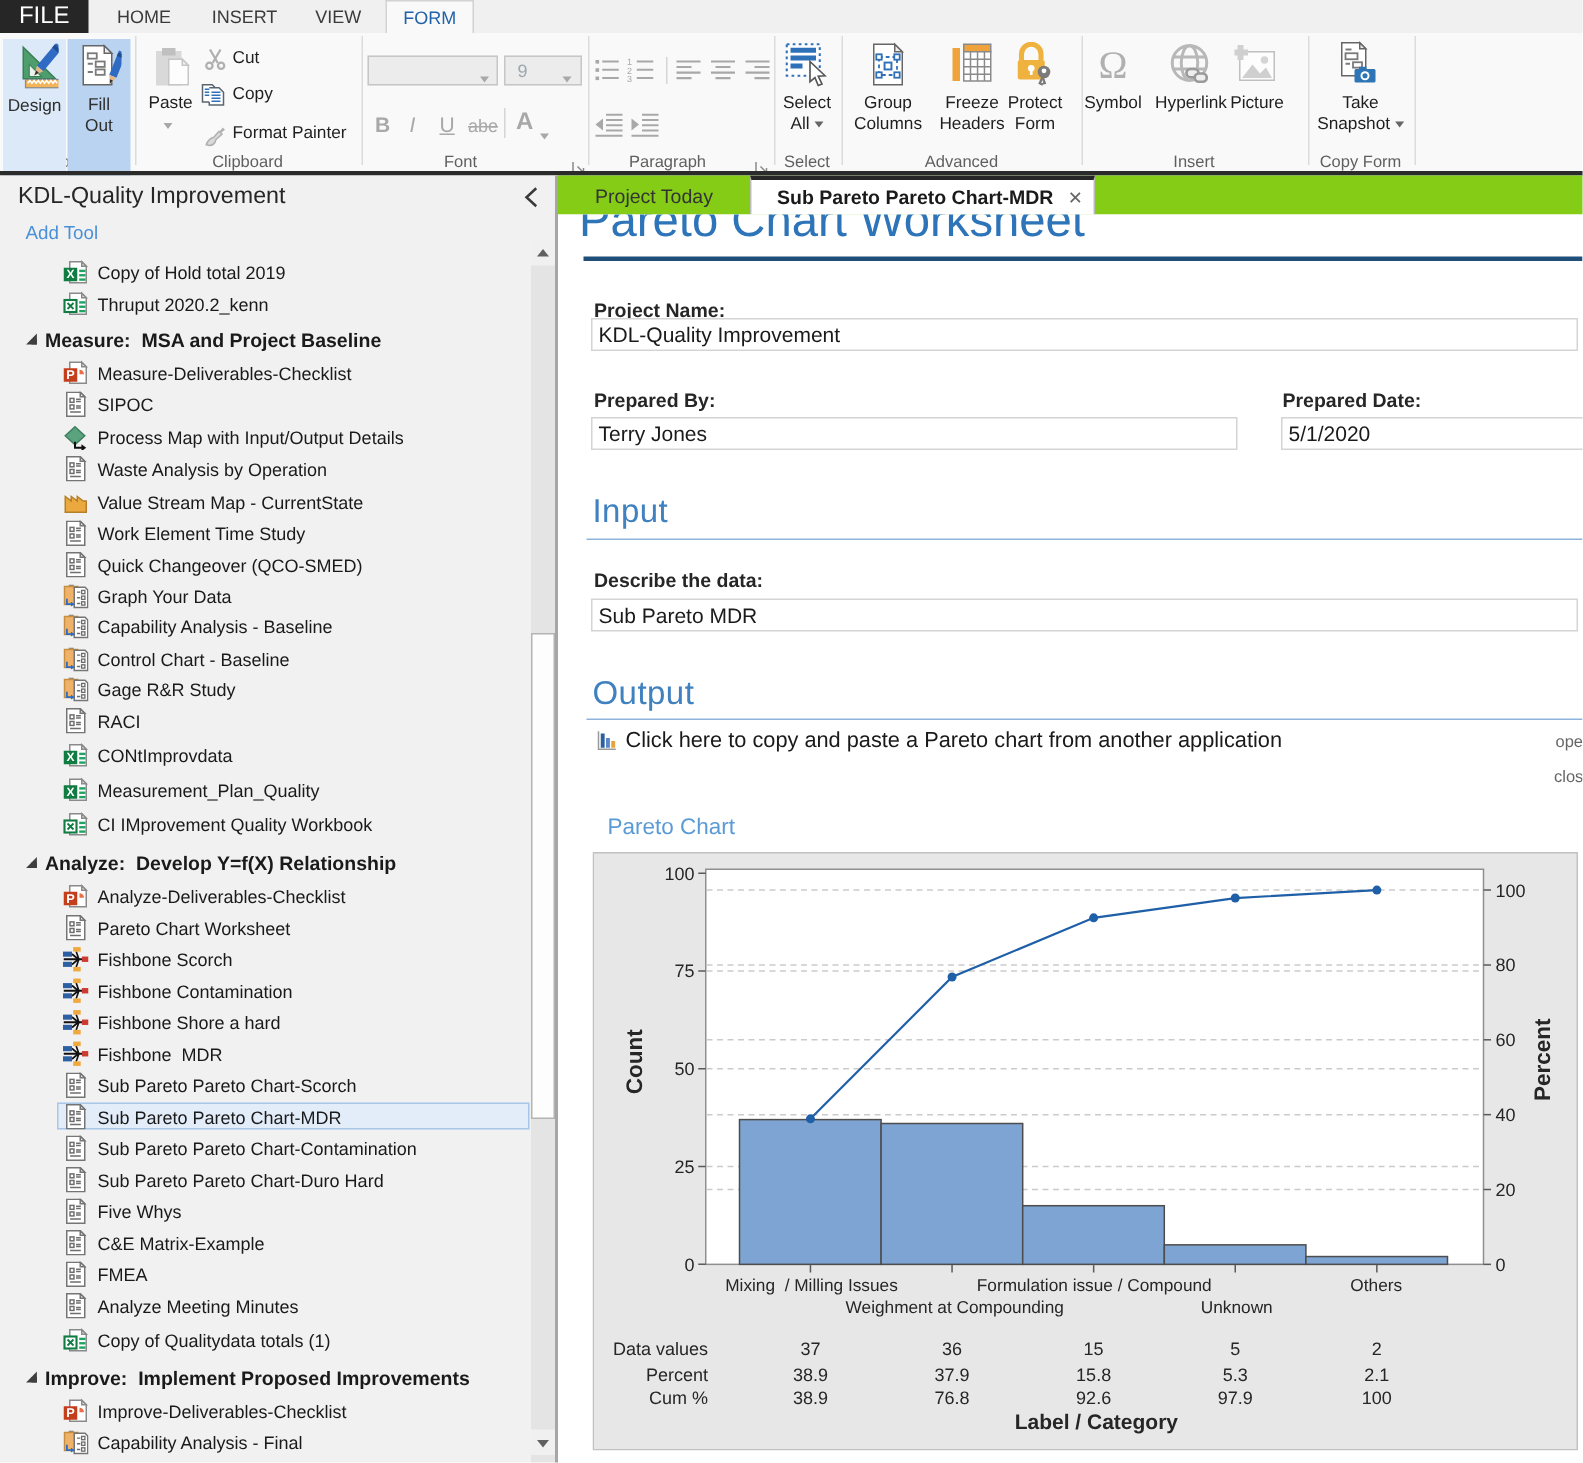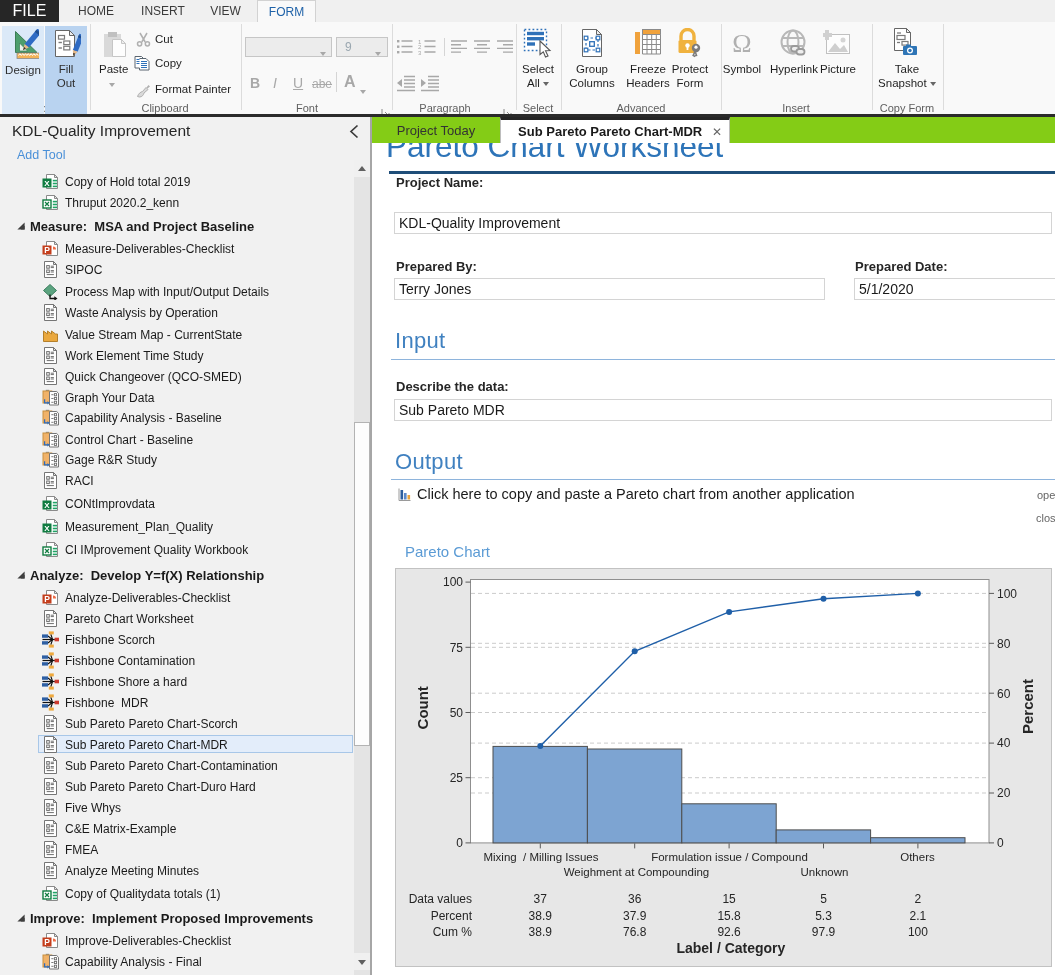--- a/index.html
+++ b/index.html
@@ -695,21 +695,21 @@
       </svg></div>
 </div>
 <div id="divider"></div>
 <div id="tabstrip">
     <div id="ptab">Project Today</div>
 <div id="atab">Sub Pareto Pareto Chart-MDR <span class="x">✕</span></div>
   </div>
 <div id="content">
 <div id="ftitle">Pareto Chart Worksheet</div>
 <div class="hr1" style="top:28px"></div>
-<div class="flabel" style="left:24px;top:32px">Project Name:</div>
+<div class="flabel" style="left:24px;top:56px">Project Name:</div>
 <div class="finput" style="left:22px;top:69px;width:658px">KDL-Quality Improvement</div>
 <div class="flabel" style="left:24px;top:116px">Prepared By:</div>
 <div class="finput" style="left:22px;top:135px;width:431px">Terry Jones</div>
 <div class="flabel" style="left:483px;top:116px">Prepared Date:</div>
 <div class="finput" style="left:482px;top:135px;width:214px">5/1/2020</div>
 <div class="shead" style="left:23px;top:187px">Input</div>
 <div class="hr2" style="top:216px"></div>
 <div class="flabel" style="left:24px;top:236px">Describe the data:</div>
 <div class="finput" style="left:22px;top:256px;width:658px">Sub Pareto MDR</div>
 <div class="shead" style="left:23px;top:308px">Output</div>

